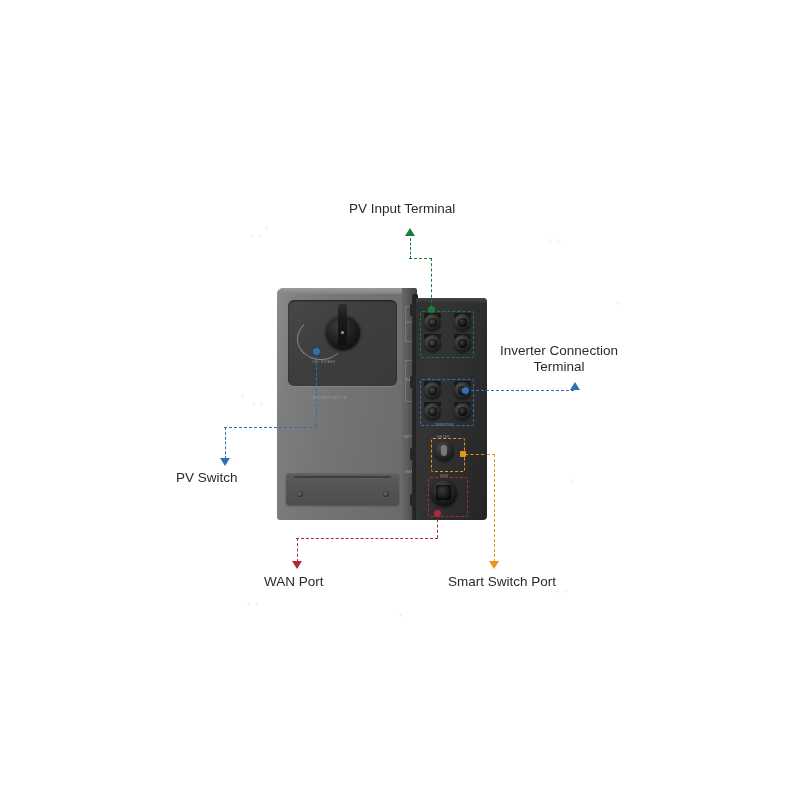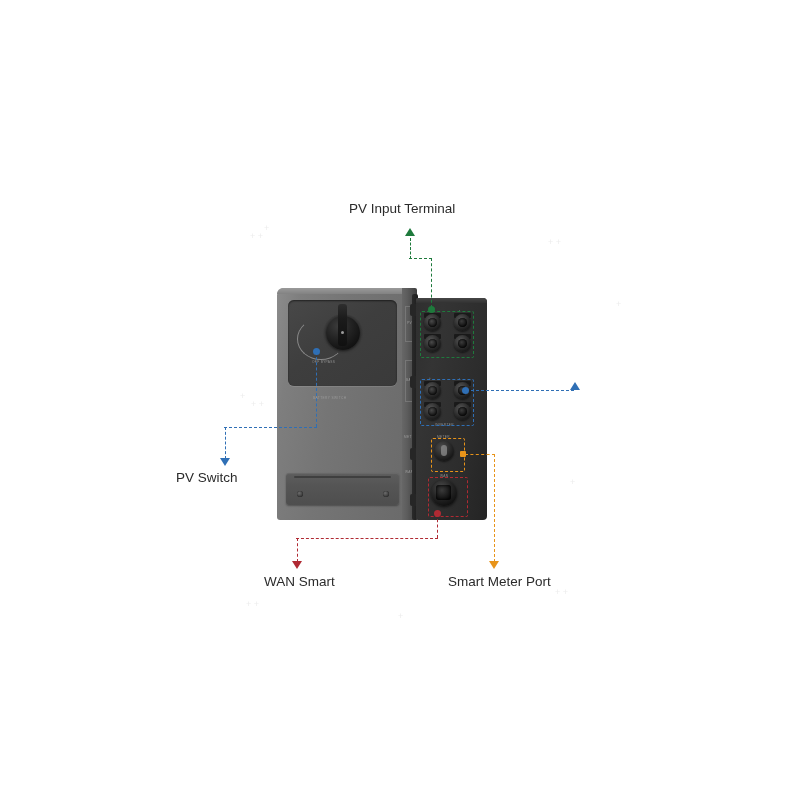--- a/index.html
+++ b/index.html
@@ -462,20 +462,24 @@
   <div class="lead-v" style="left:297px; top:538px; height:24px; border-left-color:#b02a33;"></div>
   <div class="arrow down" style="left:292px; top:561px; border-top-color:#b02a33;"></div>
 
   <div class="anchor sq" style="left:460px; top:451px; background:#e8941a;"></div>
   <div class="lead-h" style="left:465px; top:454px; width:30px; border-top-color:#e8941a;"></div>
   <div class="lead-v" style="left:494px; top:454px; height:108px; border-left-color:#e8941a;"></div>
   <div class="arrow down" style="left:489px; top:561px; border-top-color:#e8941a;"></div>
 
   <div class="label" style="left:349px; top:201px;">PV Input Terminal</div>
 
+  <div class="label two-line" style="left:484px; top:343px;">
+    <span>Inverter Connection</span><br>
+    <span>Terminal</span>
+  </div>
 
   <div class="label" style="left:176px; top:470px;">PV Switch</div>
 
-  <div class="label" style="left:264px; top:574px;">WAN Smart</div>
-
-  <div class="label" style="left:448px; top:574px;">Smart Meter Port</div>
+  <div class="label" style="left:264px; top:574px;">WAN Port</div>
+
+  <div class="label" style="left:448px; top:574px;">Smart Switch Port</div>
 
 </div>
 
 </body></html>

